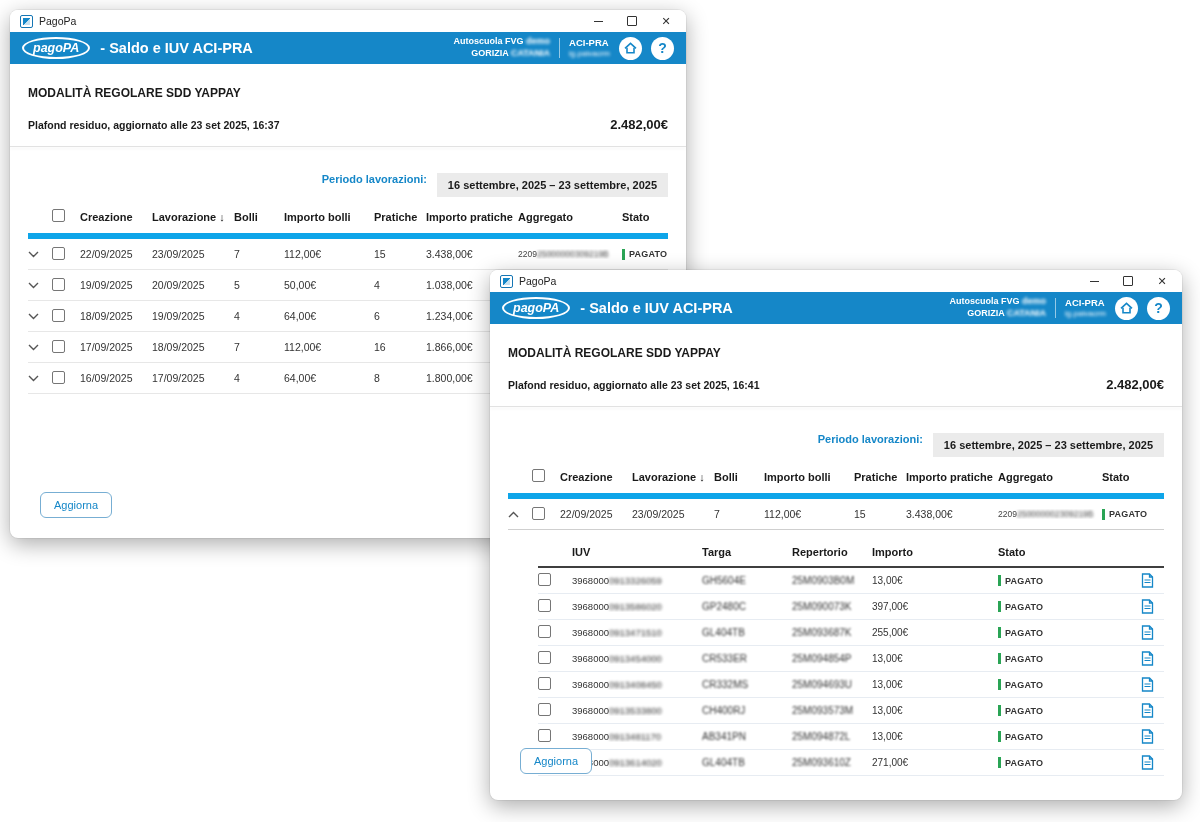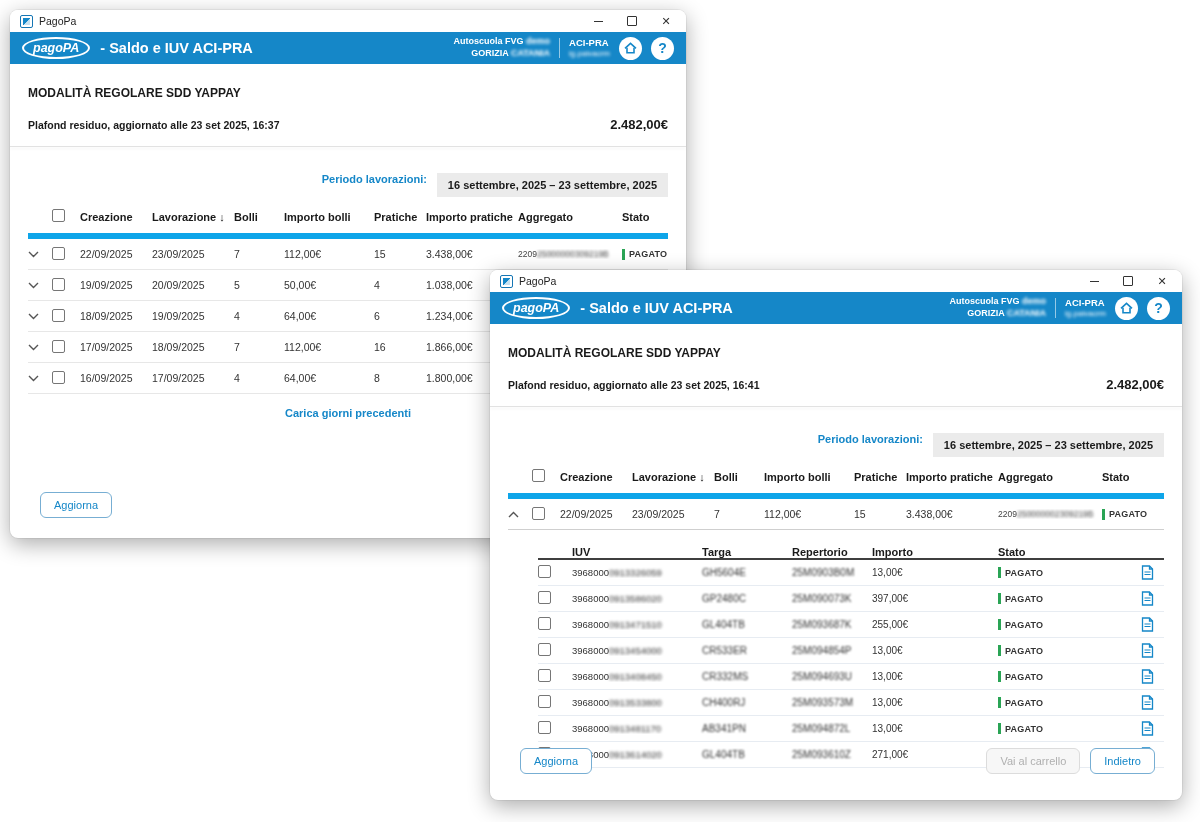--- a/index.html
+++ b/index.html
@@ -58,21 +58,21 @@
   .badge { display:flex; align-items:center; gap:4px; }
   .gbar { width:3px; height:11px; background:#2aa455; flex:0 0 auto; }
   .gtxt { font-size:9px; font-weight:bold; color:#333; letter-spacing:0.2px; }
   .agg { font-size:8.5px; color:#444; }
   .redacted { filter:blur(1.6px); }
   .soft { filter:blur(1.1px); }
 
   .load-more { text-align:center; margin-top:13px; font-size:11px; font-weight:bold; color:#1587c8; cursor:pointer; }
 
   .sub-grid { grid-template-columns:34px 130px 90px 80px 126px 136px 1fr; }
-  .sub-head { display:grid; align-items:center; margin:16px 0 0 30px; 
+  .sub-head { display:grid; align-items:center; margin:16px 0 0 30px; padding-bottom:8px;
     border-bottom:2px solid #3f3f3f; font-size:11px; font-weight:bold; }
   .sub-row { display:grid; align-items:center; height:25px; margin-left:30px; border-bottom:1px solid #e7ecf2;
     font-size:10px; color:#333; }
   .sub-row .iuv { font-size:9.5px; }
   .icon-cell { display:flex; justify-content:flex-end; padding-right:10px; }
 
   .btn { display:inline-block; background:#fff; border:1px solid #77aed3; color:#1587c8; border-radius:6px;
     font-size:11px; padding:6px 13px; font-family:inherit; cursor:pointer; }
   .btn.disabled { border-color:#dcdcdc; color:#b0b0b0; background:#f7f7f7; cursor:default; }
   .footer-back { position:absolute; left:30px; bottom:20px; }
@@ -235,21 +235,20 @@
       <span class="cell">64,00€</span>
       <span class="cell">8</span>
       <span class="cell">1.800,00€</span>
       <span class="cell agg"><span>1609</span><span class="redacted">25000000282051A</span></span>
       <span class="cell badge">
           <span class="gbar"></span>
           <span class="gtxt">PAGATO</span>
         </span>
     </div>
 
-    <div class="load-more">Carica giorni precedenti</div>
   </div>
 
   <div class="footer-back">
     <button class="btn">Aggiorna</button>
   </div>
 </div>
 
 <div class="window" id="win-front">
   <div class="titlebar">
     <span class="app-icon"></span>
@@ -487,18 +486,14 @@
             <path d="M1.5 1h7l3 3v10h-10z" fill="none" stroke="#1587c8" stroke-width="1.3"></path>
             <path d="M8.5 1v3h3" fill="none" stroke="#1587c8" stroke-width="1.3"></path>
             <path d="M3.5 7h6M3.5 9.5h6" stroke="#1587c8" stroke-width="1.1"></path>
           </svg>
         </span>
     </div>
   </div>
 
   <div class="footer-front">
     <button class="btn">Aggiorna</button>
-    <span class="footer-right">
-      <button class="btn disabled" disabled="">Vai al carrello</button>
-      <button class="btn">Indietro</button>
-    </span>
   </div>
 </div>
 
 </body></html>

